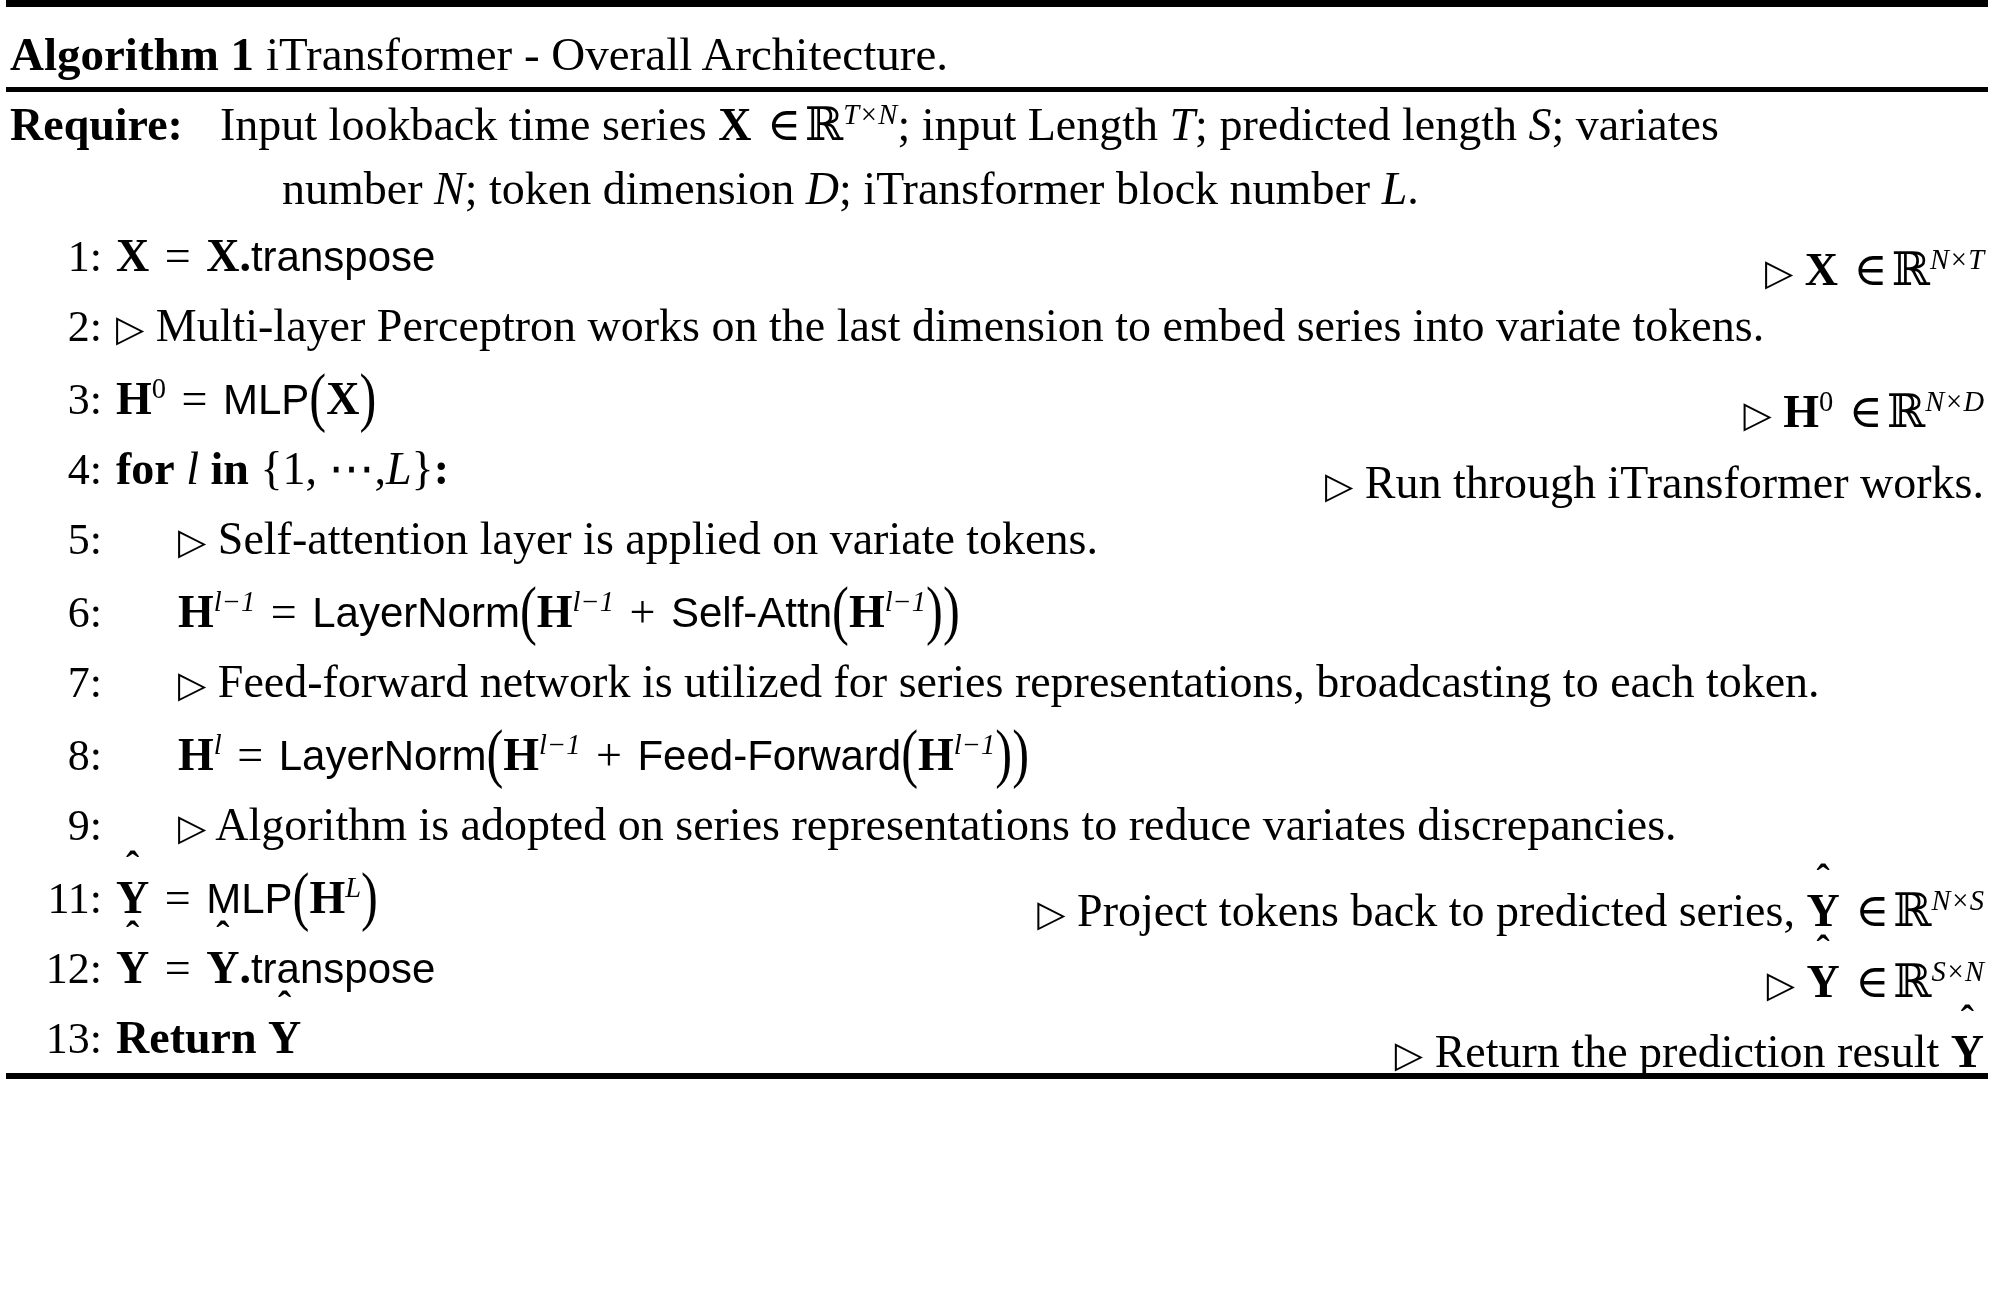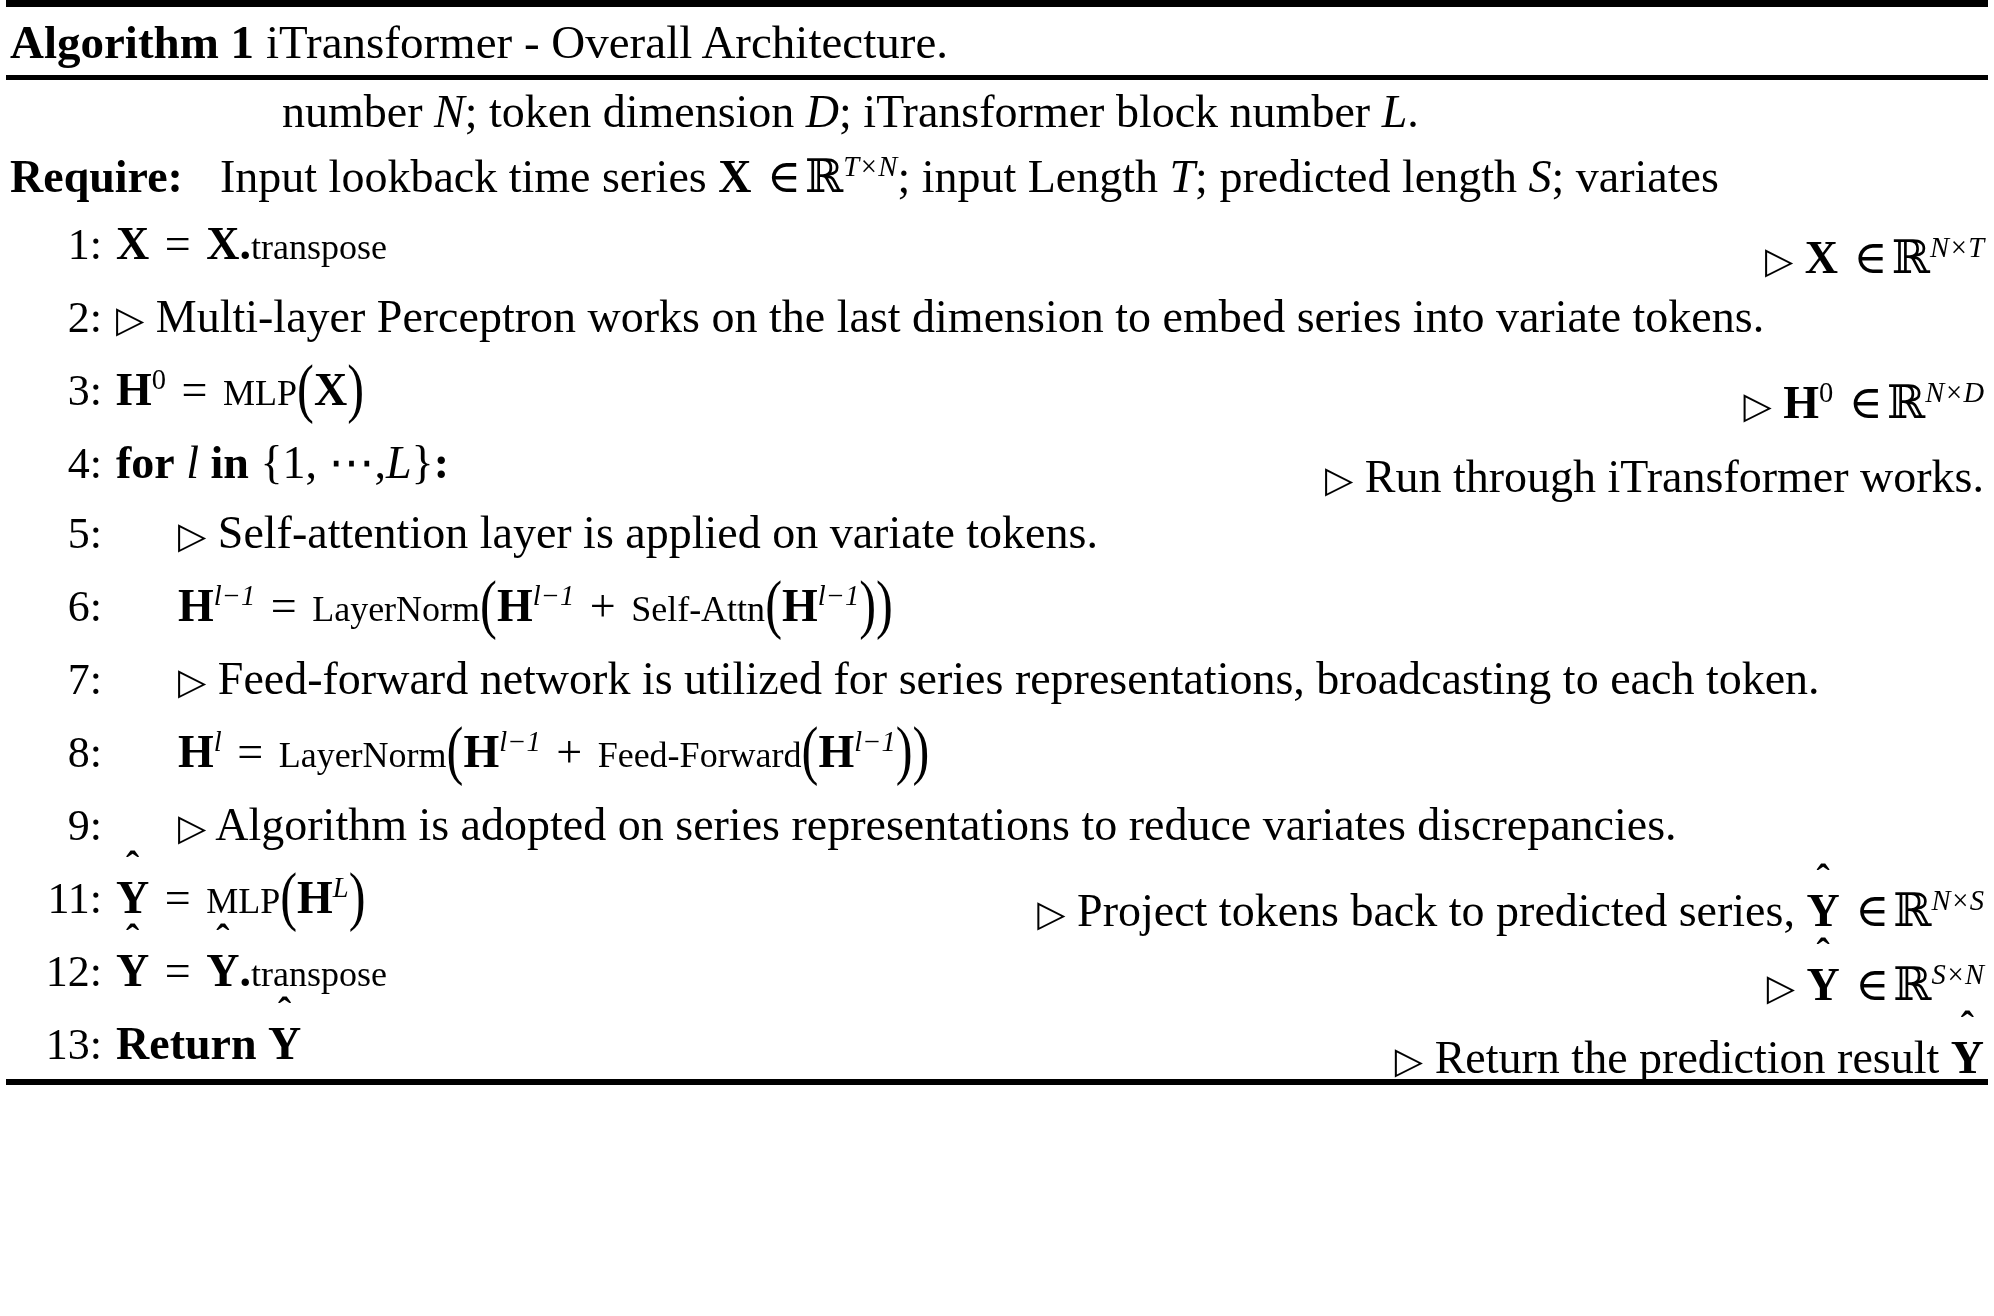--- a/index.html
+++ b/index.html
@@ -24,21 +24,21 @@
 
   
   .rule-top      { border-top: 7px solid #000; margin: 0; height: 0; }
   .rule-mid      { border-top: 5px solid #000; margin: 0; height: 0; }
   .rule-bottom   { border-top: 6px solid #000; margin: 0; height: 0; }
 
   
   .caption {
     font-size: 47px;
     line-height: 62px;
-    padding: 4px 0 2px 4px;
+    padding: 16px 0 2px 4px;
     white-space: nowrap;
   }
   .caption .algo-word { font-weight: bold; }
 
   
   .row {
     display: flex;
     align-items: baseline;
     font-size: 46px;
     line-height: 69px;
@@ -73,22 +73,22 @@
     position: absolute;
     right: 4px;
     top: 14px;
     white-space: nowrap;
   }
 
   
   .bf { font-weight: bold; }
   .it { font-style: italic; }
   .tt {
-    font-family: Liberation Serif, serif;
-    font-size: 36px;
+    font-family: Liberation Sans, sans-serif;
+    font-size: 42px;
     letter-spacing: 0px;
     margin-top: 42px;
   }
   sup {
     font-size: 0.62em;
     vertical-align: super;
     line-height: 0;
   }
   .bb {
     font-family: "DejaVu Serif", serif;
@@ -124,40 +124,40 @@
   <div class="rule-top"></div>
 
   <div class="caption">
     <span class="algo-word">Algorithm 1</span>
     <span>iTransformer - Overall Architecture.</span>
   </div>
 
   <div class="rule-mid"></div>
 
   <div class="row require-row">
-    <div class="gutter wide"></div>
-    <div class="body-cell">
-      <span class="indent-1"></span><span>number</span>
-      <span class="it">N</span><span>; token dimension</span>
-      <span class="it">D</span><span>; iTransformer block number</span>
-      <span class="it">L</span><span>.</span>
-    </div>
-  </div>
-
-  <div class="row require-row">
     <div class="gutter wide">Require:</div>
     <div class="body-cell">
       <span>Input lookback time series</span>
       <span class="bf">X</span>
       <span class="op">∈</span><span class="bb">ℝ</span><sup class="it">T×N</sup><span>; input Length</span>
       <span class="it">T</span><span>; predicted length</span>
       <span class="it">S</span><span>; variates</span>
     </div>
   </div>
 
+  <div class="row require-row">
+    <div class="gutter wide"></div>
+    <div class="body-cell">
+      <span class="indent-1"></span><span>number</span>
+      <span class="it">N</span><span>; token dimension</span>
+      <span class="it">D</span><span>; iTransformer block number</span>
+      <span class="it">L</span><span>.</span>
+    </div>
+  </div>
+
   <div class="row">
     <div class="gutter">1:</div>
     <div class="body-cell">
       <span class="bf">X</span>
       <span class="op">=</span>
       <span class="bf">X</span><span class="bf">.</span><span class="tt">transpose</span>
       <span class="comment">
         <span class="tri">▷</span>
         <span class="bf">X</span>
         <span class="op">∈</span><span class="bb">ℝ</span><sup class="it">N×T</sup>

